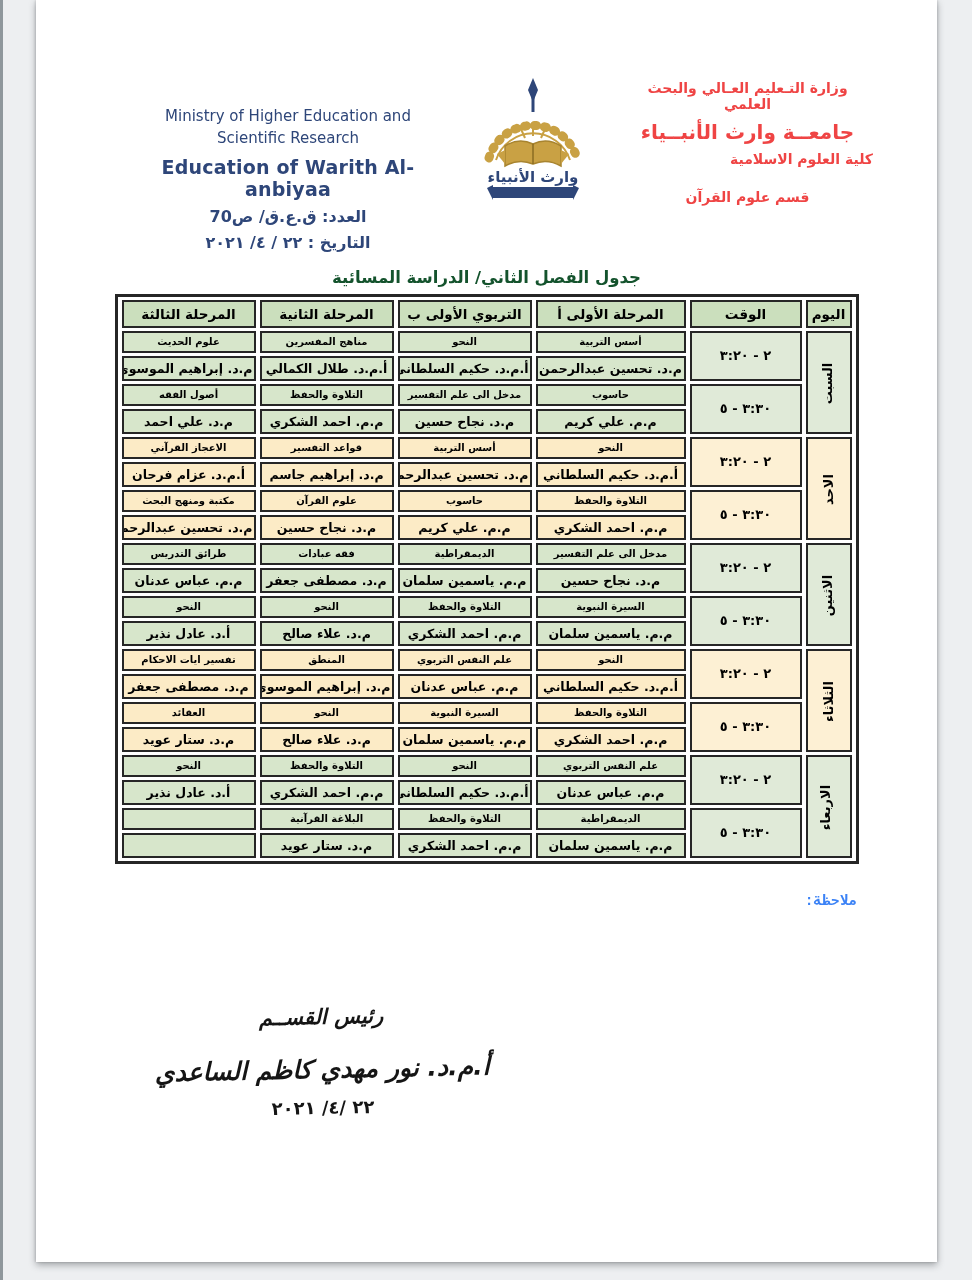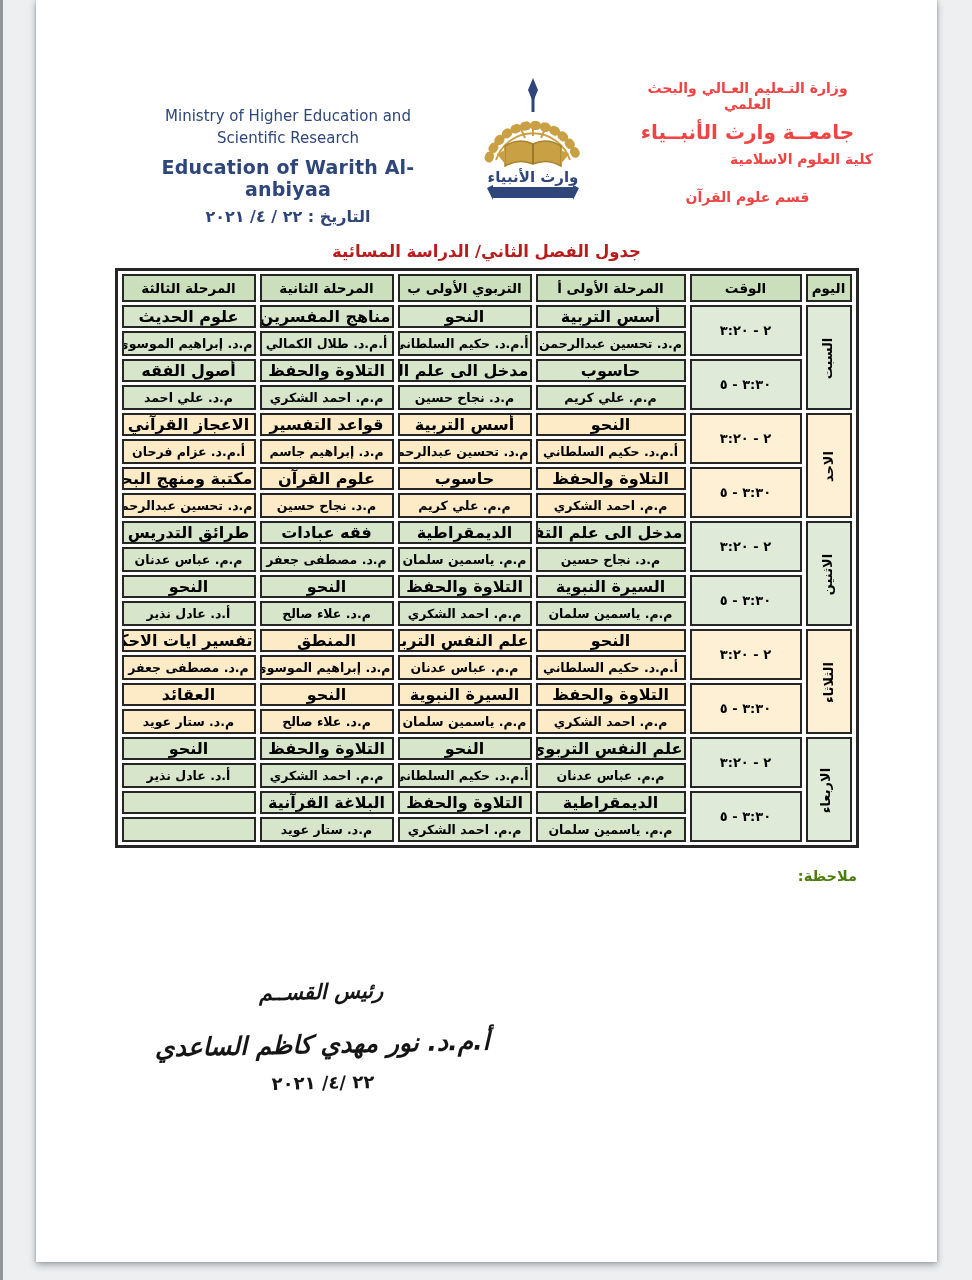--- a/index.html
+++ b/index.html
@@ -28,51 +28,51 @@
   .h-left .ar-line{font-size:16px;font-weight:bold;margin-top:7px;direction:rtl;}
   .h-logo{width:150px;margin:0 14px;text-align:center;flex:none;}
   .h-right{flex:1;text-align:center;margin-top:6px;color:#ef4444;direction:rtl;}
   .h-right .r1{font-size:14px;font-weight:bold;}
   .h-right .r2{font-size:20px;font-weight:bold;margin-top:8px;letter-spacing:1px;}
   .h-right .r3{font-size:14px;font-weight:bold;margin-top:7px;text-align:right;}
   .h-right .r4{font-size:14px;font-weight:bold;margin-top:22px;}
 
   
   .tbl-title{
-    text-align:center;direction:rtl;font-size:16.5px;font-weight:bold;color:#b91c1c;
+    text-align:center;direction:rtl;font-size:16.5px;font-weight:bold;color:#14532d;
     margin-top:16px;
   }
   table.schedule{
     table-layout:fixed;width:744px;margin:7px auto 0;
     border-collapse:separate;border-spacing:4px 3px;
     border:3px solid #262626;background:#fff;
   }
   table.schedule th, table.schedule td{
     border:2px solid #262626;text-align:center;vertical-align:middle;
     font-weight:bold;color:#000;overflow:hidden;white-space:nowrap;
     padding:0 1px;
   }
   table.schedule th{font-size:13.5px;height:24px;background:#cbdfbd;margin-top:40px;}
   tr.sub-row{height:22px;}
   tr.tea-row{height:25px;}
-  td.subject{font-size:16px;}
+  td.subject{font-size:10px;}
   td.teacher{font-size:12.5px;}
   td.time{font-size:13px;}
   td.day{padding:0;}
   .day-label{
     display:inline-block;transform:rotate(-90deg);
     font-size:13px;font-weight:bold;white-space:nowrap;
   }
   .bg-green{background:#d7e6cb;}
   .bg-green-lt{background:#e0ead8;}
   .bg-cream{background:#fcebc6;}
   .bg-cream-lt{background:#fdf0d4;}
 
   
-  .note{direction:rtl;padding:20px 80px 0 0;color:#4d7c0f;}
+  .note{direction:rtl;padding:28px 80px 0 0;color:#3b82f6;font-family:Liberation Mono, monospace;}
   .note-label{font-size:14.5px;font-weight:bold;}
   .note-text{font-size:13.5px;font-weight:bold;margin-top:9px;}
 
   
   .sig{
     width:400px;margin:96px 0 0 86px;text-align:center;color:#151515;
     transform:rotate(-1.2deg);
   }
   .sig-title{direction:rtl;font-size:21px;font-weight:bold;font-style:italic;letter-spacing:2px;}
   .sig-name{direction:rtl;font-size:25px;font-weight:bold;font-style:italic;margin-top:26px;white-space:nowrap;}
@@ -82,20 +82,21 @@
 <body>
 
 <div class="viewport">
   <div class="page">
 
     <div class="header">
       <div class="h-left">
         <div class="en-line">Ministry of Higher Education and</div>
         <div class="en-line">Scientific Research</div>
         <div class="en-univ">Education of Warith Al- anbiyaa</div>
+        <div class="ar-line">العدد: ق.ع.ق/ ص70</div>
         <div class="ar-line">التاريخ : ٢٢ / ٤/ ٢٠٢١</div>
       </div>
 
       <div class="h-logo">
         <svg width="148" height="134" viewBox="0 0 148 134" xmlns="http://www.w3.org/2000/svg">
 
           <line x1="74" y1="10" x2="74" y2="38" stroke="#2e4679" stroke-width="3"></line>
           <path d="M74 4 L79 16 L74 28 L69 16 Z" fill="#2e4679"></path>
 
           <path d="M30 84 A46 46 0 0 1 118 84" fill="none" stroke="#c9a144" stroke-width="9" stroke-dasharray="2 8" stroke-linecap="round"></path>

